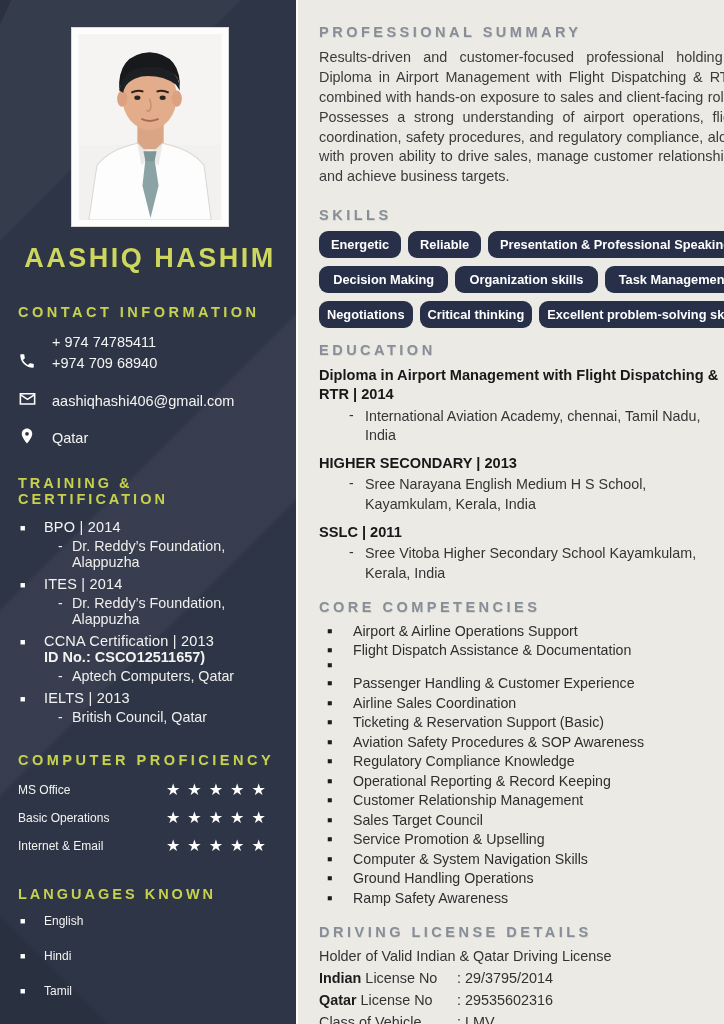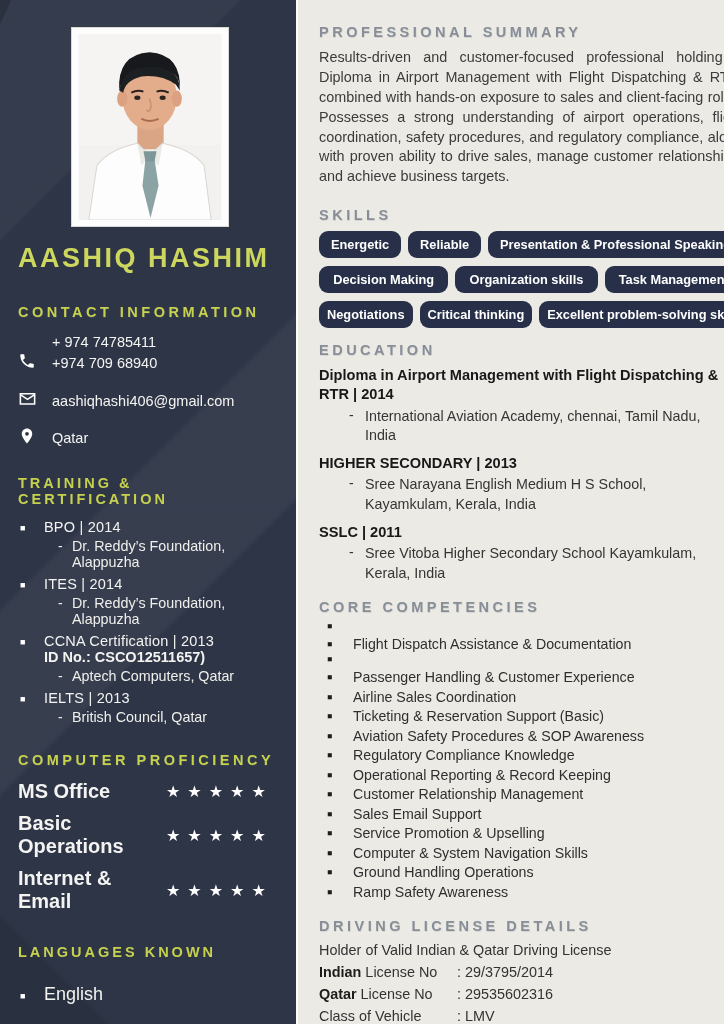--- a/index.html
+++ b/index.html
@@ -20,21 +20,21 @@
     color:#f3f3f1;
     padding:28px 14px 10px 18px;
     border-right:2px solid #fbfbf9;
   }
   .photo-frame{
     width:156px; height:198px; background:#fdfdfd; margin:0 auto;
     padding:6px; box-shadow:0 0 0 1px #d8d8d4;
   }
   .photo-frame svg{ display:block; width:100%; height:100%; }
   .person-name{
-    margin-top:17px; text-align:left;
+    margin-top:17px; text-align:center;
     font-size:27px; font-weight:bold; letter-spacing:2.5px;
     color:#cdd75e; white-space:nowrap;
   }
   .side-heading{
     color:#c6d14e; font-weight:bold; font-size:14.5px;
     letter-spacing:3px; margin:30px 0 12px 0;
   }
   .side-heading.stencil{ letter-spacing:3.5px; text-shadow:0.6px 0.6px 0 #3a4254; }
 
   .contact-row{ display:flex; align-items:flex-end; margin-bottom:14px; }
@@ -45,25 +45,25 @@
   .tr-item{ margin-bottom:4px; }
   .tr-title-row{ display:flex; align-items:baseline; }
   .sq{ color:#fff; font-size:9px; width:10px; min-width:10px; margin:0 14px 0 2px; transform:translateY(-1px); }
   .tr-title{ font-weight:normal; font-size:14.5px; letter-spacing:0.2px; }
   .tr-sub{ font-weight:bold; font-size:14.5px; margin-left:26px; }
   .tr-detail-row{ display:flex; margin:3px 0 6px 0; }
   .dash{ width:14px; min-width:14px; margin-left:40px; color:#eee; font-size:14px; }
   .tr-detail{ font-size:14.3px; color:#efefec; }
 
   .skill-row{ display:flex; align-items:center; margin-bottom:9px; }
-  .skill-label{ font-weight:bold; font-size:20px; width:148px; }
+  .skill-label{ font-weight:normal; font-size:12px; width:148px; }
   .stars{ color:#fff; font-size:16px; letter-spacing:7px; white-space:nowrap; }
 
   .lang-row{ display:flex; align-items:baseline; margin-bottom:21px; }
-  .lang-text{ font-size:18px;margin-top:12px; }
+  .lang-text{ font-size:12px; }
 
   
   .main{ flex:1; padding:24px 18px 10px 21px; color:#3c3c3c; }
   .main-heading{
     color:#878e98; font-weight:bold; font-size:14.5px;
     letter-spacing:3.5px; margin-bottom:8px;
     text-shadow:0.6px 0.6px 0 #d6d6d1;
   }
   .summary-text{
     font-size:14.4px; line-height:1.38; text-align:justify; color:#3b3b3b;
@@ -290,20 +290,21 @@
           <span class="edu-dash">-</span>
           <span class="edu-detail">Sree Vitoba Higher Secondary School Kayamkulam, Kerala, India</span>
         </div>
       </div>
     </div>
 
   <div class="main-heading" style="margin-top:16px">CORE COMPETENCIES</div>
   <div class="comp-list" id="competencies">
       <div class="comp-row">
         <span class="comp-sq">■</span>
+        <span class="comp-text">Airport &amp; Airline Operations Support</span>
       </div>
       <div class="comp-row">
         <span class="comp-sq">■</span>
         <span class="comp-text">Flight Dispatch Assistance &amp; Documentation</span>
       </div>
       <div class="comp-row">
         <span class="comp-sq">■</span>
       </div>
       <div class="comp-row">
         <span class="comp-sq">■</span>
@@ -328,21 +329,21 @@
       <div class="comp-row">
         <span class="comp-sq">■</span>
         <span class="comp-text">Operational Reporting &amp; Record Keeping</span>
       </div>
       <div class="comp-row">
         <span class="comp-sq">■</span>
         <span class="comp-text">Customer Relationship Management</span>
       </div>
       <div class="comp-row">
         <span class="comp-sq">■</span>
-        <span class="comp-text">Sales Email Support</span>
+        <span class="comp-text">Sales Target Council</span>
       </div>
       <div class="comp-row">
         <span class="comp-sq">■</span>
         <span class="comp-text">Service Promotion &amp; Upselling</span>
       </div>
       <div class="comp-row">
         <span class="comp-sq">■</span>
         <span class="comp-text">Computer &amp; System Navigation Skills</span>
       </div>
       <div class="comp-row">

